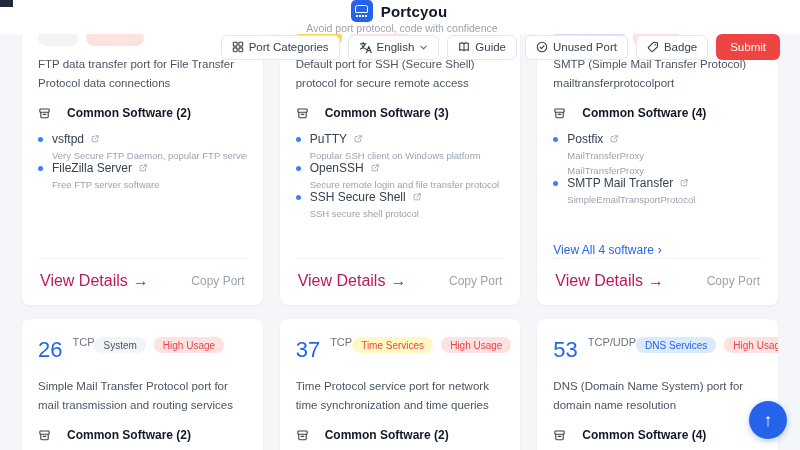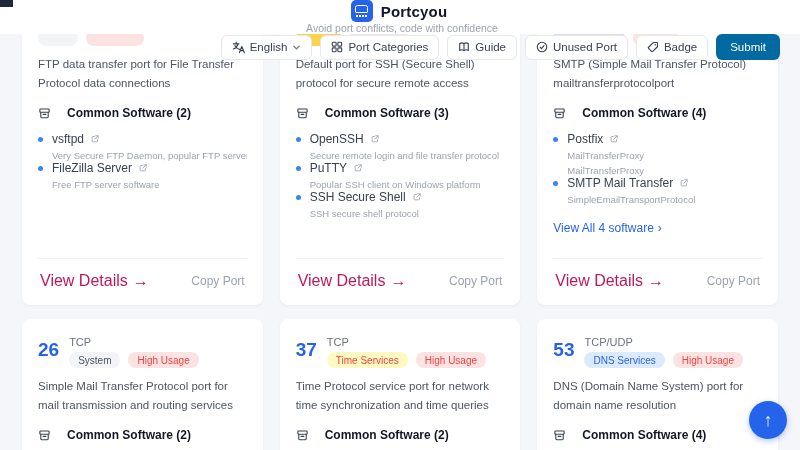--- a/index.html
+++ b/index.html
@@ -26,56 +26,56 @@
   .tagline { font-size:10.5px; color:#9ca3af; margin-left:6px; }
   .nav { margin-left:auto; display:flex; align-items:center; gap:8px; }
   .nav-btn {
     display:flex; align-items:center; gap:5px; height:25px; padding:0 10px;
     background:#fff; border:1px solid #e5e7eb; border-radius:6px;
     font-size:11.5px; color:#374151; cursor:pointer; white-space:nowrap;
   }
   .nav-btn svg { flex:0 0 auto; }
   .btn-primary {
     height:26px; padding:0 14px; border:none; border-radius:6px;
-    background:#0369a1; color:#fff; font-size:11.5px; cursor:pointer;
+    background:#ef4444; color:#fff; font-size:11.5px; cursor:pointer;
   }
   
   .grid { display:grid; grid-template-columns:repeat(3,1fr); gap:17px; padding:0 22px; position:relative; z-index:1; }
   #grid1 { margin-top:-37px; }
   #grid2 { margin-top:14px; }
   .card {
     background:#fff; border-radius:8px; box-shadow:0 1px 3px rgba(16,24,40,.05);
     padding:18px 16px 0; display:flex; flex-direction:column; overflow:hidden;
   }
   #grid1 .card { height:308px; }
   #grid2 .card { height:330px; }
   .card-head { display:flex; align-items:flex-start; gap:10px; min-height:31px; }
   .card-head.cut { align-items:flex-end; }
-  .port-num { font-size:19px; line-height:26px; font-weight:700; color:#2563eb; }
-  .head-col { display:flex; flex-direction:column; }
+  .port-num { font-size:22px; line-height:26px; font-weight:400; color:#2563eb; }
+  .head-col { display:flex; flex-direction:row; }
   .proto { font-size:11px; color:#6b7280; line-height:11px; margin-bottom:4px; }
   .badges { display:flex; gap:8px; }
   .pill {
     height:16px; border-radius:999px; padding:0 9px; font-size:10px;
     display:inline-flex; align-items:center; justify-content:center; white-space:nowrap;
   }
   .desc { font-size:11.5px; line-height:19px; color:#4b5563; margin-top:9px; }
   .common-row { display:flex; align-items:center; gap:16px; margin-top:13px; }
   .common-row svg { color:#374151; }
   .common-title { font-size:12px; font-weight:700; color:#111827; }
   .soft-list { margin-top:12px; display:flex; flex-direction:column; gap:0; flex:1 1 auto; overflow:hidden; }
   .soft-item { }
   .soft-name-row { display:flex; align-items:center; gap:6px; cursor:pointer; }
   .bullet { width:5px; height:5px; border-radius:50%; background:#3b82f6; flex:0 0 auto; margin-right:3px; }
   .soft-name { font-size:12px; font-weight:500; color:#374151; }
   .soft-desc {
     font-size:9.5px; color:#9ca3af; margin:4px 0 0 14px;
     white-space:nowrap; overflow:hidden;
   }
-  .view-all { display:flex; align-items:flex-start; gap:4px; font-size:12px; color:#2563eb; cursor:pointer; margin:2px 0 23px; }
+  .view-all { display:flex; align-items:flex-start; gap:4px; font-size:12px; color:#2563eb; cursor:pointer; margin:2px 0 1px; }
   .card-foot {
     border-top:1px solid #f1f2f5; margin-top:auto;
     display:flex; align-items:center; justify-content:space-between;
     padding:13px 2px 15px;
   }
   .view-details { font-size:16px; color:#be185d; cursor:pointer; display:flex; align-items:center; gap:5px;justify-content:space-between; }
   .copy-port { font-size:12px; color:#9ca3af; cursor:pointer; }
   
   .scroll-top {
     position:absolute; right:13px; bottom:11px; width:38px; height:38px; z-index:40;
@@ -95,43 +95,43 @@
       <span class="port-outline"></span>
       <span class="port-pins">
           <i></i>
           <i></i>
           <i></i>
           <i></i>
         </span>
     </span>
     <span class="brand-name">Portcyou</span>
   </div>
-  <span class="tagline">Avoid port conflicts, code with confidence</span>
+  <span class="tagline">Avoid port protocol, code with confidence</span>
 
   <nav class="nav">
-    <button class="nav-btn">
-      <svg width="13" height="13" viewBox="0 0 14 14" fill="none" stroke="#374151" stroke-width="1.3" stroke-linecap="round" stroke-linejoin="round">
-          <path d="M1.5 3h6M4.5 1.5V3M6.5 3c-.6 2.4-2.5 4.6-5 5.6M3.3 5.2c.9 1.8 2.7 3.3 4.7 3.9"></path>
-          <path d="M8 12.5 10.6 6l2.6 6.5M8.8 10.4h3.6"></path>
-        </svg>
-      <span>English</span>
-      <svg width="9" height="9" viewBox="0 0 10 10" fill="none" stroke="#6b7280" stroke-width="1.4" stroke-linecap="round" stroke-linejoin="round">
-          <path d="M2 3.5 5 6.5 8 3.5"></path>
-        </svg>
-    </button>
     <button class="nav-btn">
       <svg width="12" height="12" viewBox="0 0 14 14" fill="none" stroke="#374151" stroke-width="1.3">
           <rect x="1.5" y="1.5" width="4.5" height="4.5" rx="1"></rect>
           <rect x="8" y="1.5" width="4.5" height="4.5" rx="1"></rect>
           <rect x="1.5" y="8" width="4.5" height="4.5" rx="1"></rect>
           <rect x="8" y="8" width="4.5" height="4.5" rx="1"></rect>
         </svg>
       <span>Port Categories</span>
     </button>
     <button class="nav-btn">
+      <svg width="13" height="13" viewBox="0 0 14 14" fill="none" stroke="#374151" stroke-width="1.3" stroke-linecap="round" stroke-linejoin="round">
+          <path d="M1.5 3h6M4.5 1.5V3M6.5 3c-.6 2.4-2.5 4.6-5 5.6M3.3 5.2c.9 1.8 2.7 3.3 4.7 3.9"></path>
+          <path d="M8 12.5 10.6 6l2.6 6.5M8.8 10.4h3.6"></path>
+        </svg>
+      <span>English</span>
+      <svg width="9" height="9" viewBox="0 0 10 10" fill="none" stroke="#6b7280" stroke-width="1.4" stroke-linecap="round" stroke-linejoin="round">
+          <path d="M2 3.5 5 6.5 8 3.5"></path>
+        </svg>
+    </button>
+    <button class="nav-btn">
       <svg width="12" height="12" viewBox="0 0 14 14" fill="none" stroke="#374151" stroke-width="1.3" stroke-linecap="round" stroke-linejoin="round">
           <path d="M7 3.2C5.8 2.2 3.4 2.2 2 3v8c1.4-.8 3.8-.8 5 .2 1.2-1 3.6-1 5-.2V3c-1.4-.8-3.8-.8-5 .2Z"></path>
           <path d="M7 3.2v8"></path>
         </svg>
       <span>Guide</span>
     </button>
     <button class="nav-btn">
       <svg width="12" height="12" viewBox="0 0 14 14" fill="none" stroke="#374151" stroke-width="1.3" stroke-linecap="round" stroke-linejoin="round">
           <circle cx="7" cy="7" r="5.5"></circle>
           <path d="M4.8 7.2 6.4 8.8 9.3 5.5"></path>
@@ -214,40 +214,40 @@
             <rect x="2" y="2.2" width="10" height="3.4" rx="0.8"></rect>
             <path d="M3 5.6v5a1 1 0 0 0 1 1h6a1 1 0 0 0 1-1v-5"></path>
             <path d="M5.6 8h2.8"></path>
           </svg>
           <span class="common-title">Common Software (3)</span>
         </div>
         <div class="soft-list">
           <div class="soft-item">
             <div class="soft-name-row">
               <span class="bullet"></span>
+              <span class="soft-name">PuTTY</span>
+              <svg width="10" height="10" viewBox="0 0 14 14" fill="none" stroke="#9ca3af" stroke-width="1.2" stroke-linecap="round" stroke-linejoin="round">
+                <path d="M6 3.5H4a1 1 0 0 0-1 1V10a1 1 0 0 0 1 1h5.5a1 1 0 0 0 1-1V8"></path>
+                <path d="M8 2.5h3.5V6"></path>
+                <path d="M11.3 2.7 6.8 7.2"></path>
+              </svg>
+            </div>
+            <div class="soft-desc">Popular SSH client on Windows platform</div>
+          </div>
+          <div class="soft-item">
+            <div class="soft-name-row">
+              <span class="bullet"></span>
               <span class="soft-name">OpenSSH</span>
               <svg width="10" height="10" viewBox="0 0 14 14" fill="none" stroke="#9ca3af" stroke-width="1.2" stroke-linecap="round" stroke-linejoin="round">
                 <path d="M6 3.5H4a1 1 0 0 0-1 1V10a1 1 0 0 0 1 1h5.5a1 1 0 0 0 1-1V8"></path>
                 <path d="M8 2.5h3.5V6"></path>
                 <path d="M11.3 2.7 6.8 7.2"></path>
               </svg>
             </div>
             <div class="soft-desc">Secure remote login and file transfer protocol</div>
-          </div>
-          <div class="soft-item">
-            <div class="soft-name-row">
-              <span class="bullet"></span>
-              <span class="soft-name">PuTTY</span>
-              <svg width="10" height="10" viewBox="0 0 14 14" fill="none" stroke="#9ca3af" stroke-width="1.2" stroke-linecap="round" stroke-linejoin="round">
-                <path d="M6 3.5H4a1 1 0 0 0-1 1V10a1 1 0 0 0 1 1h5.5a1 1 0 0 0 1-1V8"></path>
-                <path d="M8 2.5h3.5V6"></path>
-                <path d="M11.3 2.7 6.8 7.2"></path>
-              </svg>
-            </div>
-            <div class="soft-desc">Popular SSH client on Windows platform</div>
           </div>
           <div class="soft-item">
             <div class="soft-name-row">
               <span class="bullet"></span>
               <span class="soft-name">SSH Secure Shell</span>
               <svg width="10" height="10" viewBox="0 0 14 14" fill="none" stroke="#9ca3af" stroke-width="1.2" stroke-linecap="round" stroke-linejoin="round">
                 <path d="M6 3.5H4a1 1 0 0 0-1 1V10a1 1 0 0 0 1 1h5.5a1 1 0 0 0 1-1V8"></path>
                 <path d="M8 2.5h3.5V6"></path>
                 <path d="M11.3 2.7 6.8 7.2"></path>
               </svg>

